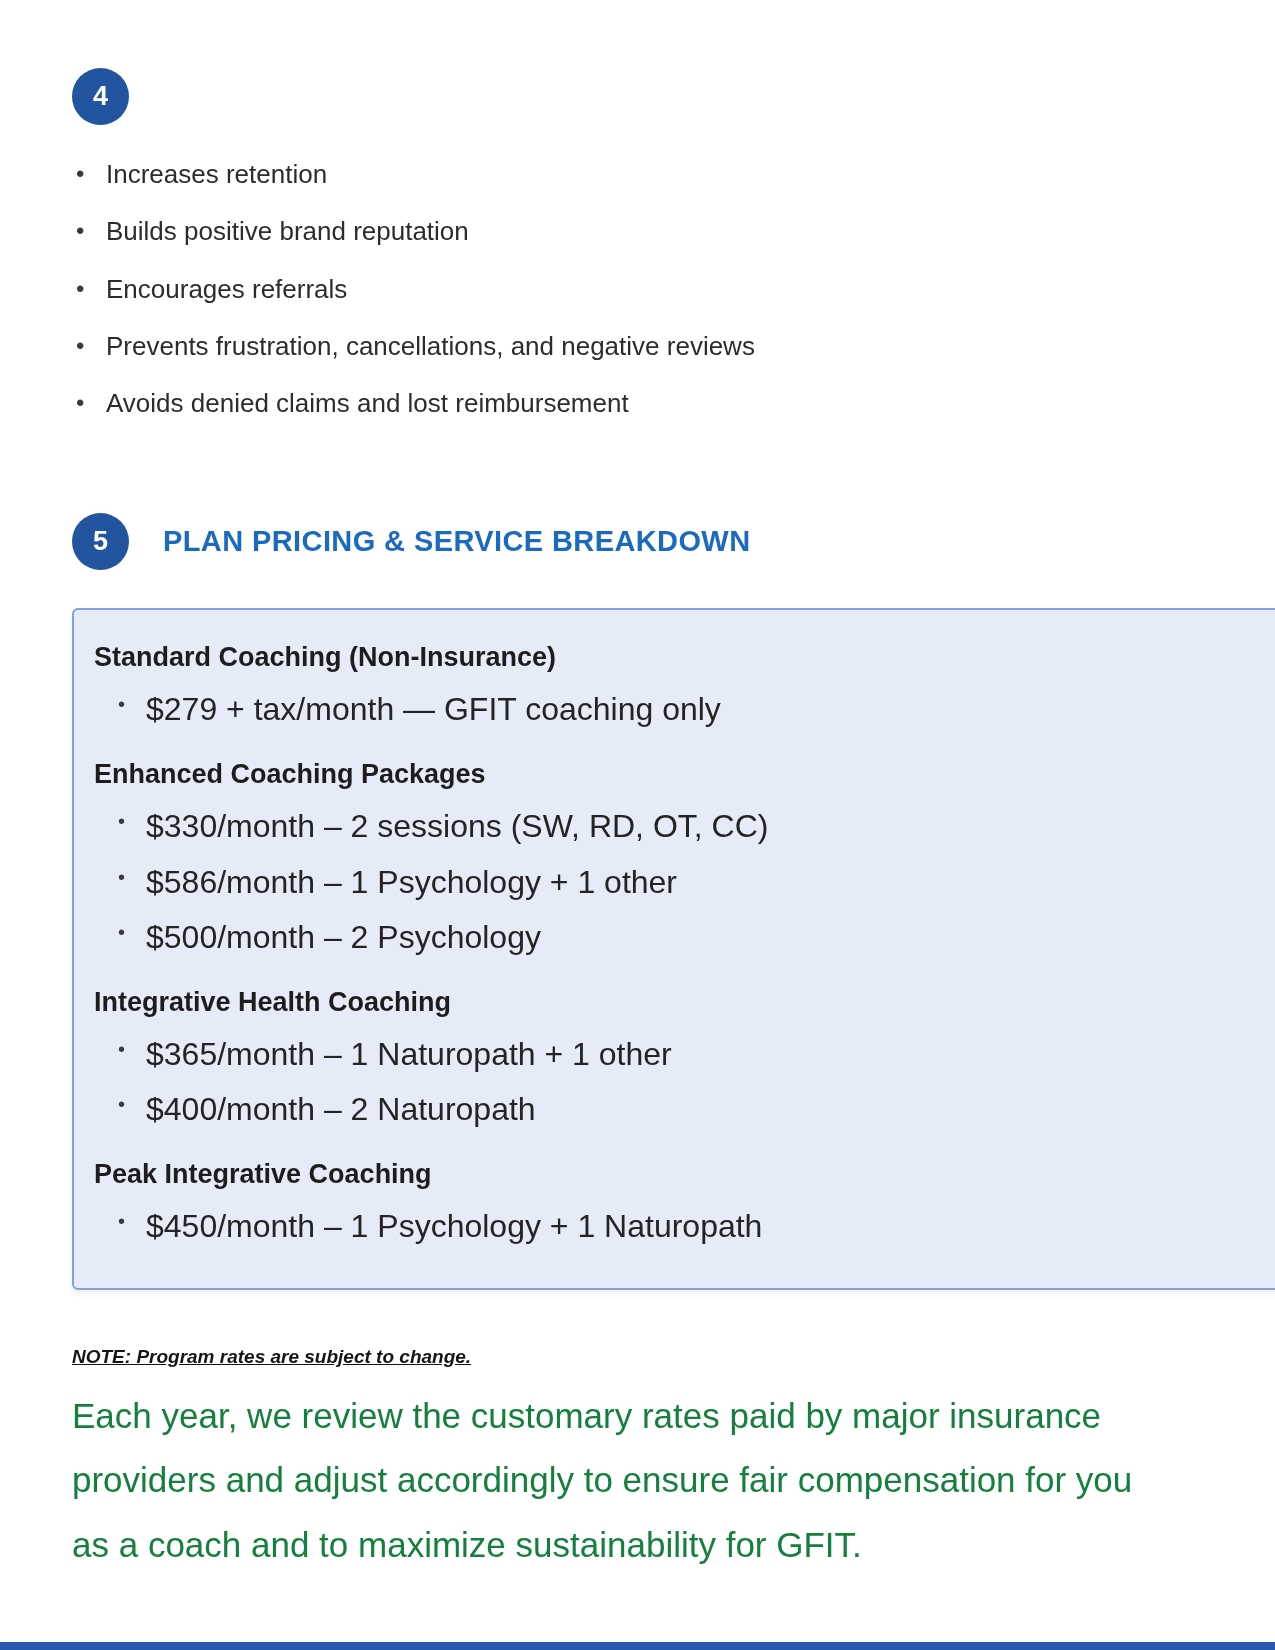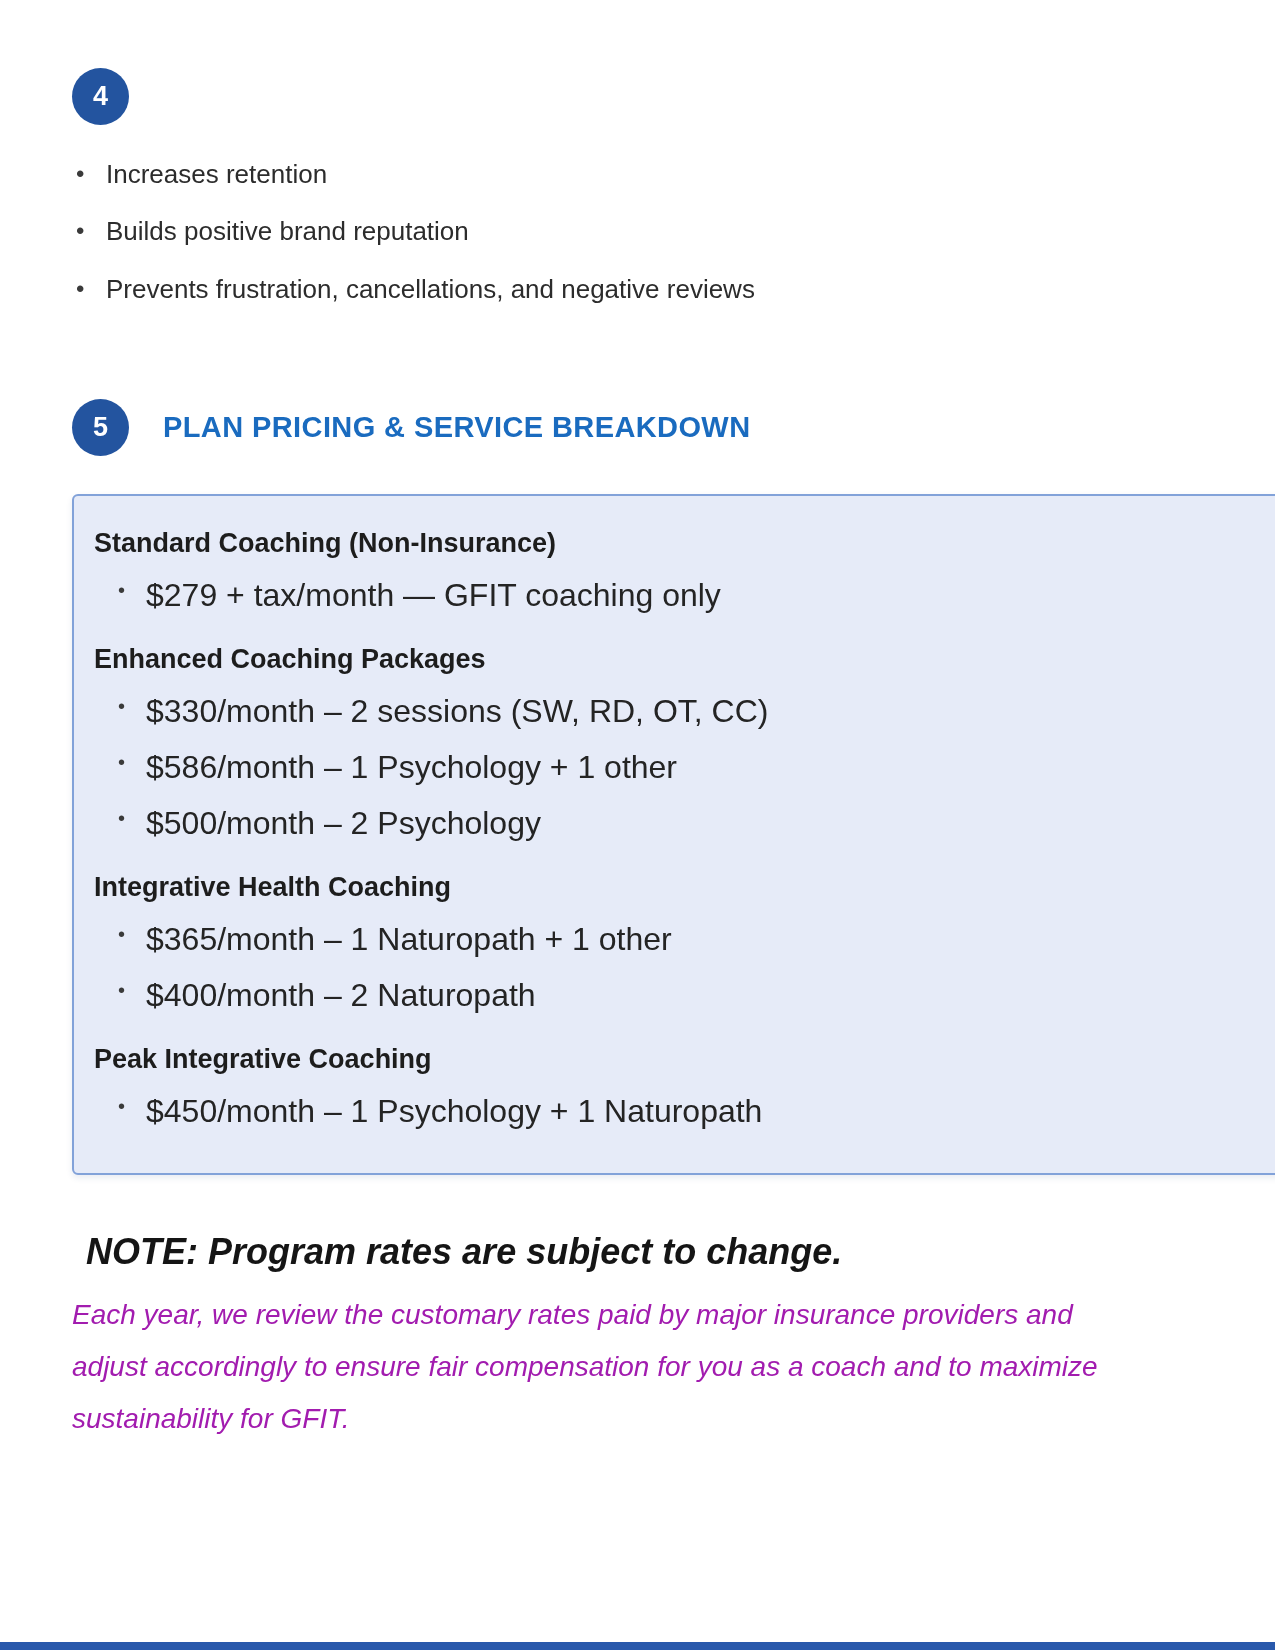--- a/index.html
+++ b/index.html
@@ -119,32 +119,32 @@
     font-size: 20px;
     color: #3a3a3a;
   }
 
   
   .note {
     margin-top: 56px;
     max-width: 1080px;
   }
   .note-title {
-    margin: 14px;
-    font-size: 36px;
+    margin: 0;
+    font-size: 19px;
     font-weight: 800;
     font-style: italic;
     color: #151515;
+    text-decoration: underline;
   }
   .note-body {
     margin: 16px 0 0 0;
-    font-size: 28px;
-    font-style: italic;
+    font-size: 35px;
     line-height: 1.85;
-    color: #a21caf;
+    color: #15803d;
   }
 
   
   .footer-bar {
     position: absolute;
     left: 0;
     bottom: 0;
     width: 100%;
     height: 8px;
     background: var(--footer-blue);
@@ -160,23 +160,25 @@
       <div class="num-circle">
         <span>4</span>
       </div>
     </header>
     <ul class="bullets">
 
         <li>Increases retention</li>
 
         <li>Builds positive brand reputation</li>
 
+        <li>Encourages referrals</li>
 
         <li>Prevents frustration, cancellations, and negative reviews</li>
 
+        <li>Avoids denied claims and lost reimbursement</li>
       </ul>
   </section>
 
   <section class="section-gap">
     <header class="sec-head">
       <div class="num-circle">
         <span>5</span>
       </div>
       <h2 class="sec-title">PLAN PRICING &amp; SERVICE BREAKDOWN</h2>
     </header>

